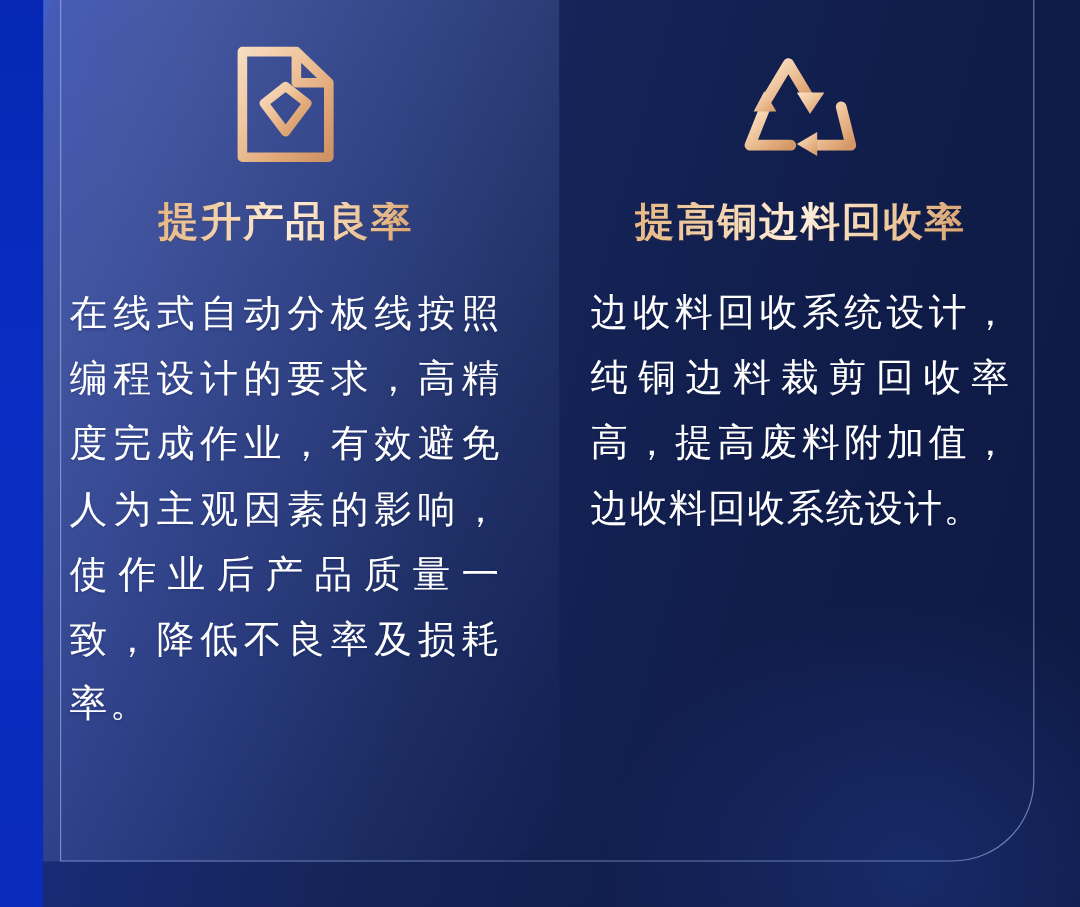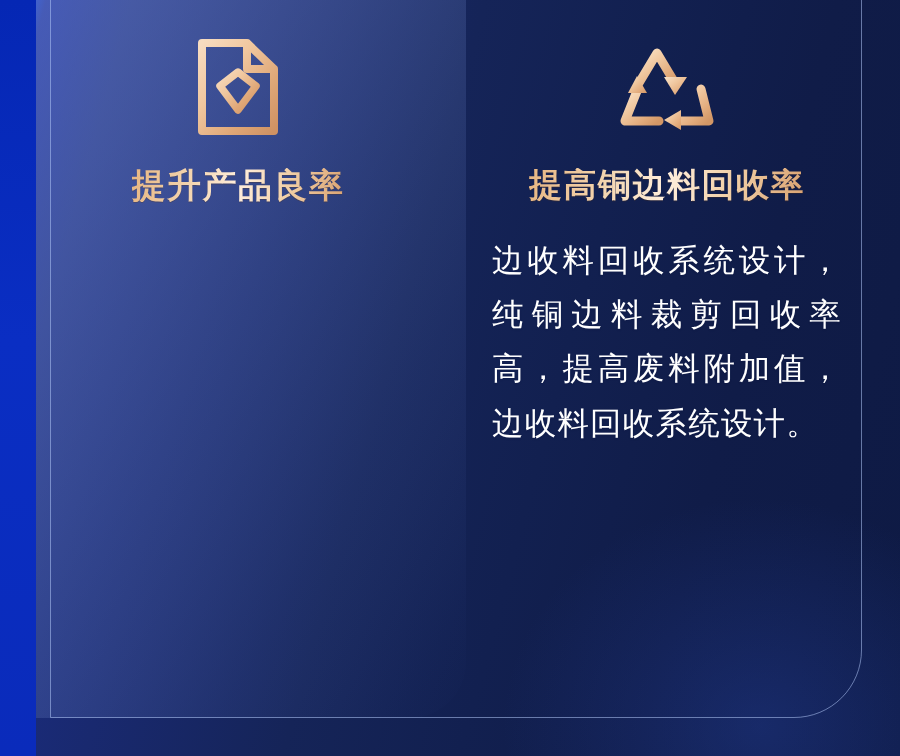--- a/index.html
+++ b/index.html
@@ -155,20 +155,21 @@
           </defs>
           <path d="M9 9 h45 l27 26 v62 a0 0 0 0 1 0 0 v0 q0 0 0 0 v0 h0 v0 a0 0 0 0 1 0 0 v0 h0 v0
                    M9 9 v88 h72 v-62 h-27 v-26 z" fill="none" stroke="url(#goldA)" stroke-width="8" stroke-linejoin="round" stroke-linecap="round"></path>
           <path d="M27 52 l18 -14 l18 14 l-18 24 z" fill="none" stroke="url(#goldA)" stroke-width="7.5" stroke-linejoin="round" stroke-linecap="round"></path>
           <path d="M27 52 h36" fill="none" stroke="url(#goldA)" stroke-width="7.5" stroke-linecap="round"></path>
         </svg>
       </div>
 
       <div class="card-title">提升产品良率</div>
 
+      <div class="card-body">在线式自动分板线按照编程设计的要求，高精度完成作业，有效避免人为主观因素的影响，使作业后产品质量一致，降低不良率及损耗率。</div>
     </div>
 
     <div class="col col-right">
 
       <div class="icon-wrap">
         <svg width="104" height="100" viewBox="0 0 104 100" aria-hidden="true">
           <defs>
             <linearGradient id="goldB" x1="0" y1="0" x2="1" y2="1">
               <stop offset="0%" stop-color="#fae3c8"></stop>
               <stop offset="40%" stop-color="#f0c79f"></stop>

